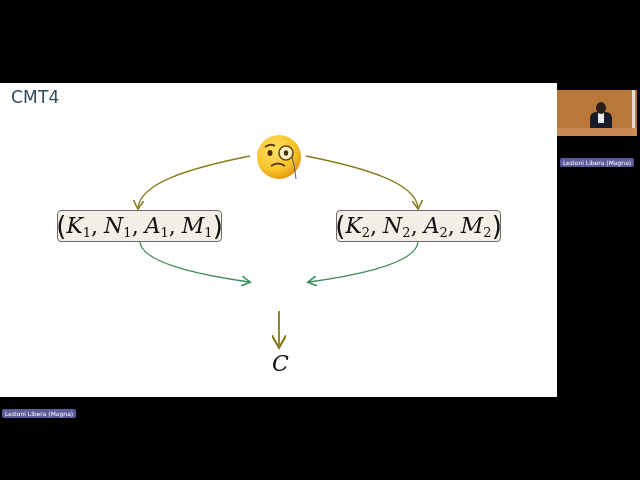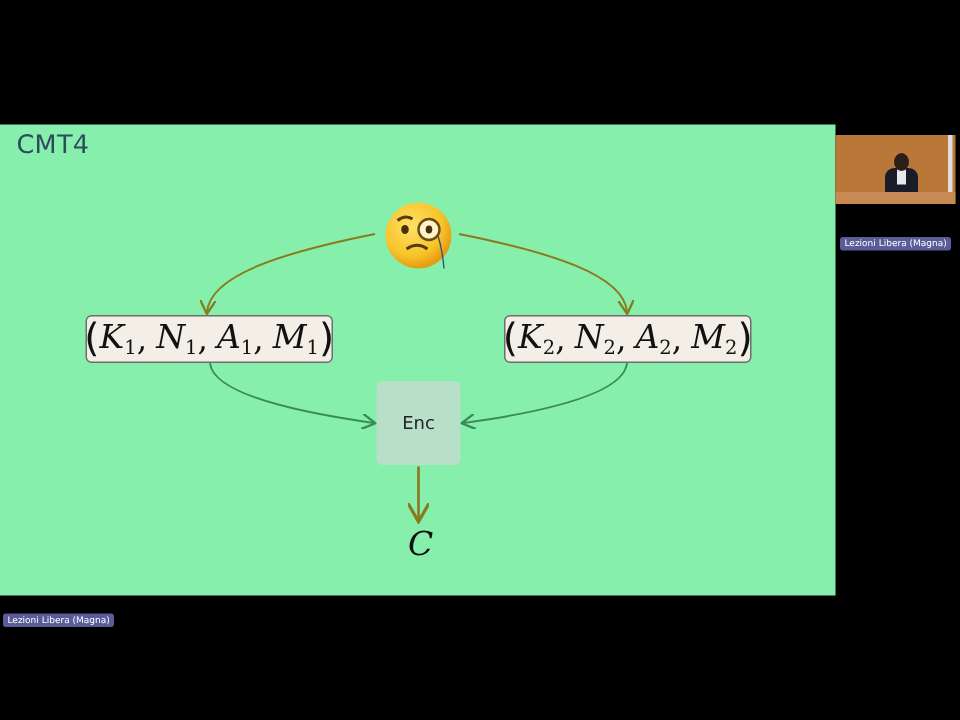--- a/index.html
+++ b/index.html
@@ -1,17 +1,17 @@
 <!DOCTYPE html>
 <html><head>
 <meta charset="utf-8">
 <style>
   html, body { margin:0; padding:0; }
   body { width:640px; height:480px; background:#000; position:relative; overflow:hidden; font-family:"DejaVu Sans", sans-serif; }
-  .slide { position:absolute; left:0; top:83px; width:557px; height:314px; background:#86efac; }
+  .slide { position:absolute; left:0; top:83px; width:557px; height:314px; background:#ffffff; }
   .slide-title { position:absolute; left:11px; top:4px; font-size:17px; color:#2f4a5a; font-family:"DejaVu Sans", sans-serif; letter-spacing:0.2px; }
   .tuple { position:absolute; top:127px; height:30px; background:#f3efe6; border:1px solid #6d6d6d; border-radius:4px; display:flex; align-items:center; justify-content:center; font-family:"DejaVu Serif", serif; font-style:italic; font-size:22px; color:#111; white-space:nowrap; }
   .tuple .paren { font-style:normal; font-size:26px; font-family:"DejaVu Sans", sans-serif; }
   .tuple .comma { font-style:normal; margin-right:6px; }
   .tuple sub { font-style:normal; font-size:13px; vertical-align:-4px; }
   .t1 { left:57px; width:163px; }
   .t2 { left:336px; width:163px; }
   .enc { position:absolute; left:251px; top:171px; width:56px; height:56px; background:#b8e0c8; border-radius:4px; display:flex; align-items:center; justify-content:center; font-size:12px; color:#222; }
   .cipher { position:absolute; left:272px; top:268px; font-family:"DejaVu Serif", serif; font-style:italic; font-size:22px; color:#111; }
   .emoji { position:absolute; left:255px; top:50px; width:48px; height:48px; }
@@ -82,23 +82,20 @@
     <span><span>K</span><sub>2</sub></span>
       <span class="comma">,</span>
     <span><span>N</span><sub>2</sub></span>
       <span class="comma">,</span>
     <span><span>A</span><sub>2</sub></span>
       <span class="comma">,</span>
     <span><span>M</span><sub>2</sub></span>
     <span class="paren">)</span>
   </div>
 
-  <div class="enc">
-    <span>Enc</span>
-  </div>
 
   <div class="cipher">C</div>
 </div>
 
 <div class="cam">
   <div class="frame"></div>
   <div class="person-body"></div>
   <div class="shirt"></div>
   <div class="person-head"></div>
   <div class="desk"></div>

